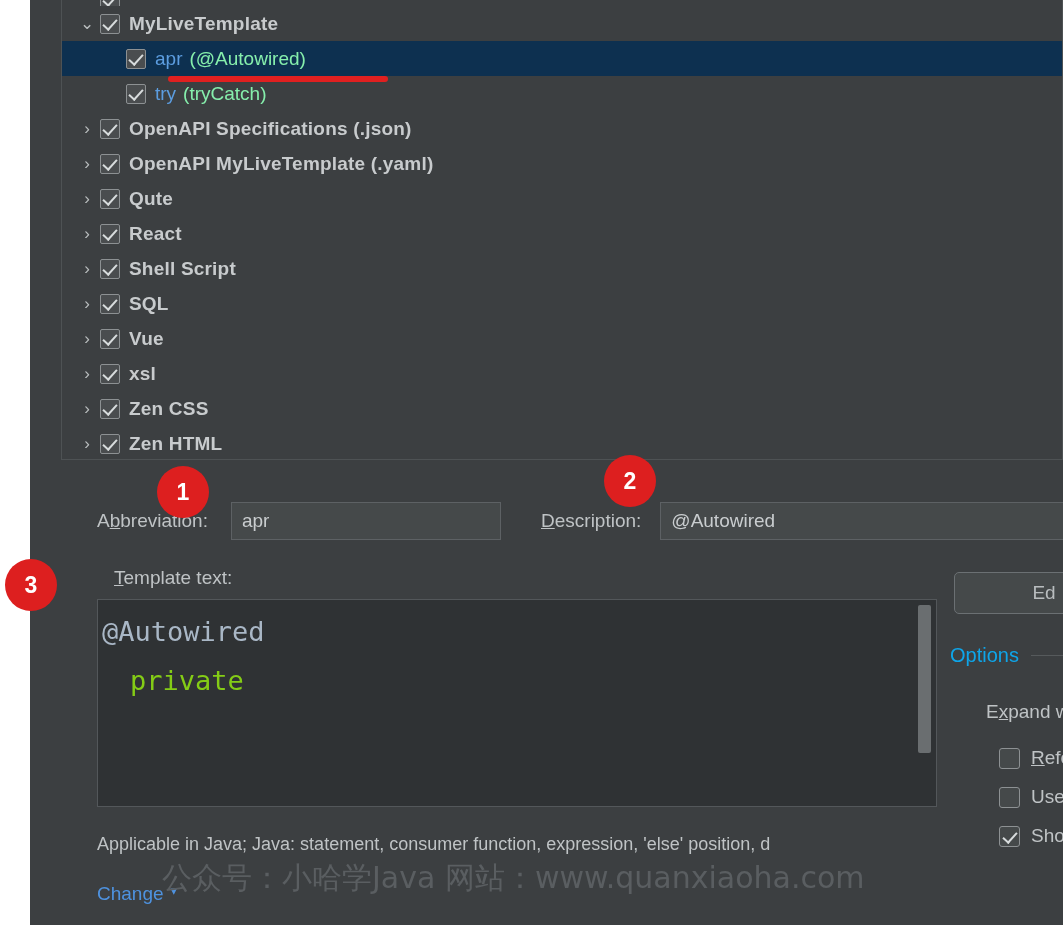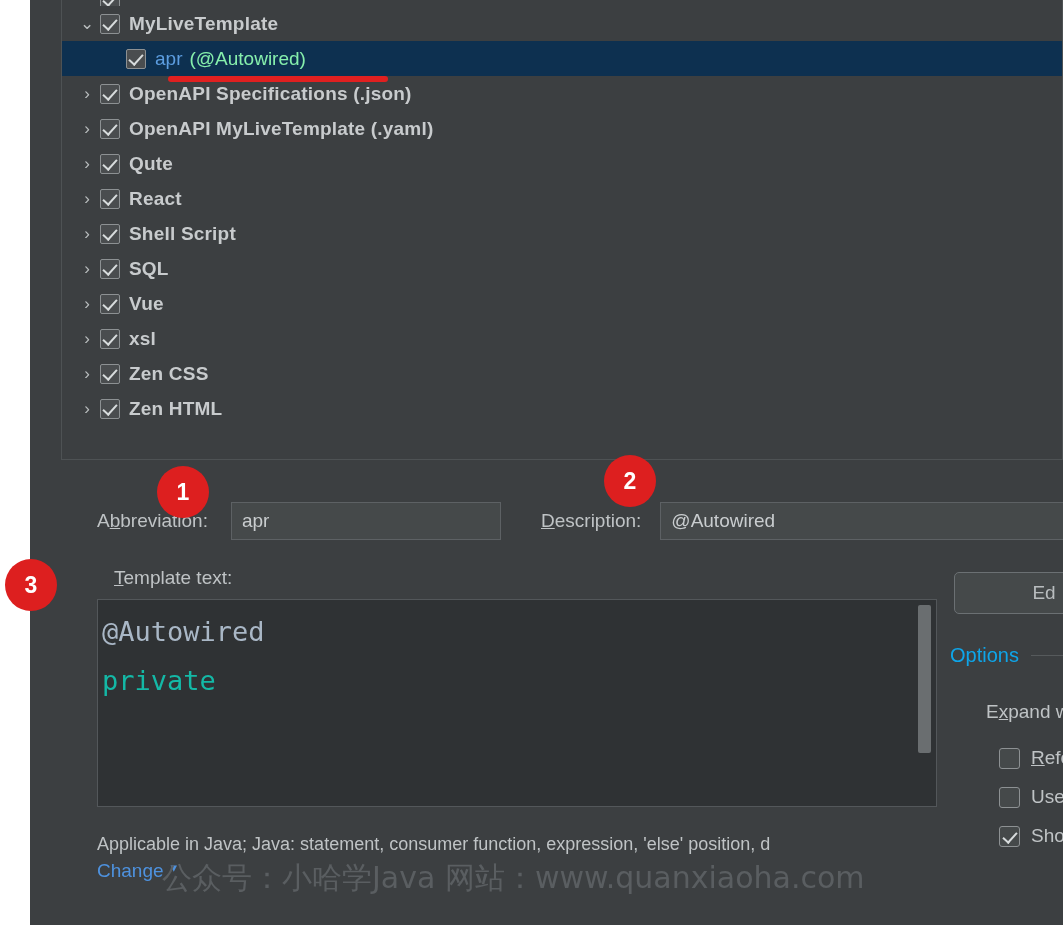--- a/index.html
+++ b/index.html
@@ -150,39 +150,39 @@
     overflow: hidden;
   }
   .code-line {
     font-family: "DejaVu Sans Mono", monospace;
     font-size: 27px;
     padding-left: 4px;
     line-height: 1.0;
     white-space: pre;
   }
   #code-1 { color: #a9b7c6; margin-top: 18px; }
-  #code-2 { color: #14b8a6; margin-top: 22px; }
+  #code-2 { color: #84cc16; margin-top: 22px; margin-left: 28px; }
   .tmpl-scrollbar {
     position: absolute;
     right: 5px; top: 5px;
     width: 13px; height: 148px;
     background: #6a6e70;
     border-radius: 2px;
   }
 
   .applicable {
     position: absolute;
     left: 36px; top: 368px;
     font-size: 18px;
     color: #bfc3c5;
     white-space: nowrap;
   }
   .change-link {
     position: absolute;
-    left: 36px; top: 394px;
+    left: 36px; top: 417px;
     font-size: 19px;
     color: #4e92df;
     display: flex; align-items: flex-start;
     cursor: pointer;
   }
   .change-link .chev {
     margin-left: 7px;
     font-size: 13px;
     color: #4e92df;
   }
@@ -299,20 +299,25 @@
         <span class="cb checked"></span>
         <span class="node-label">MyLiveTemplate</span>
       </div>
 
       <div class="tree-row selected indent-leaf">
         <span class="cb checked"></span>
         <span class="leaf-abbr">apr</span>
         <span class="leaf-desc">(@Autowired)</span>
       </div>
 
+      <div class="tree-row indent-leaf">
+        <span class="cb checked"></span>
+        <span class="leaf-abbr">try</span>
+        <span class="leaf-desc">(tryCatch)</span>
+      </div>
 
       <div class="tree-row">
         <span class="arrow">›</span>
         <span class="cb checked"></span>
         <span class="node-label">OpenAPI Specifications (.json)</span>
       </div>
 
       <div class="tree-row">
         <span class="arrow">›</span>
         <span class="cb checked"></span>

